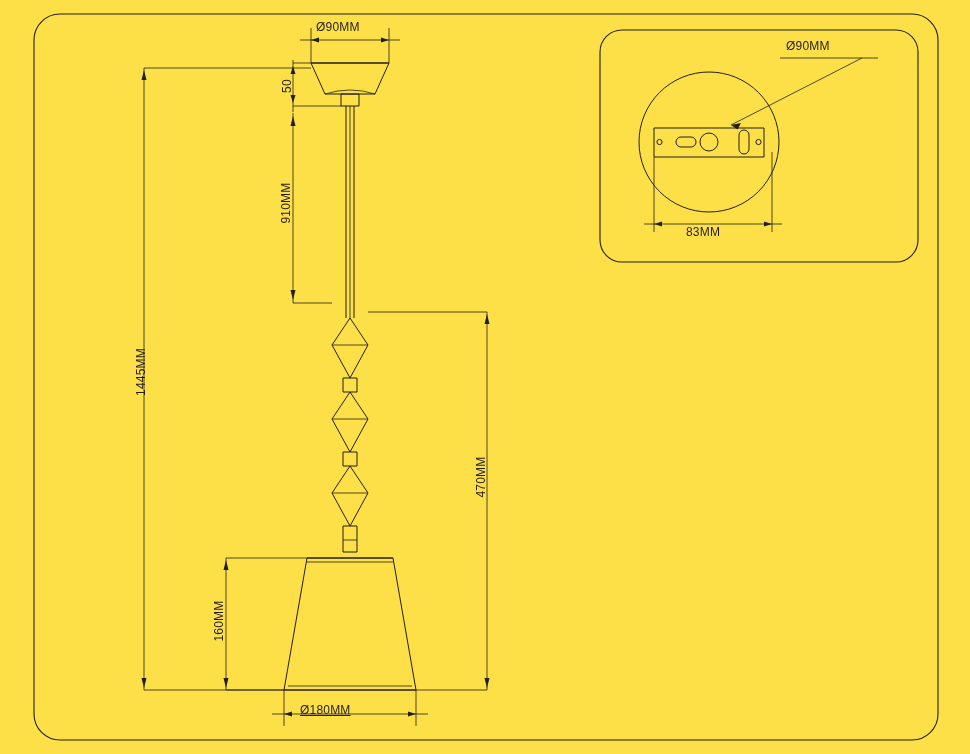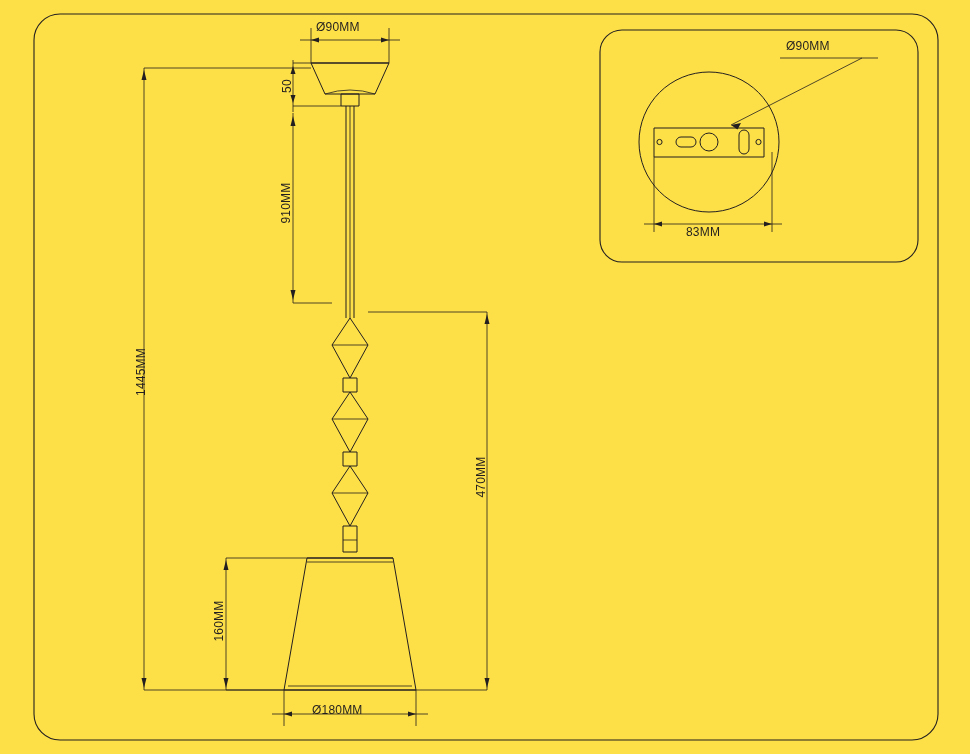--- a/index.html
+++ b/index.html
@@ -160,19 +160,19 @@
   <div class="dimtxt vert" style="left:276px; top:79px; width:22px; text-align:center;">50</div>
 
   <div class="dimtxt vert" style="left:256px; top:196px; width:60px; text-align:center;">910MM</div>
 
   <div class="dimtxt vert" style="left:106px; top:365px; width:70px; text-align:center;">1445MM</div>
 
   <div class="dimtxt vert" style="left:450px; top:470px; width:62px; text-align:center;">470MM</div>
 
   <div class="dimtxt vert" style="left:188px; top:614px; width:62px; text-align:center;">160MM</div>
 
-  <div class="dimtxt" style="left:312px; top:703px;">Ø180MM</div>
+  <div class="dimtxt" style="left:300px; top:703px;text-decoration:underline;">Ø180MM</div>
 
   <div class="dimtxt" style="left:786px; top:39px;">Ø90MM</div>
 
   <div class="dimtxt" style="left:686px; top:225px;">83MM</div>
 
 </div>
 
 </body></html>

